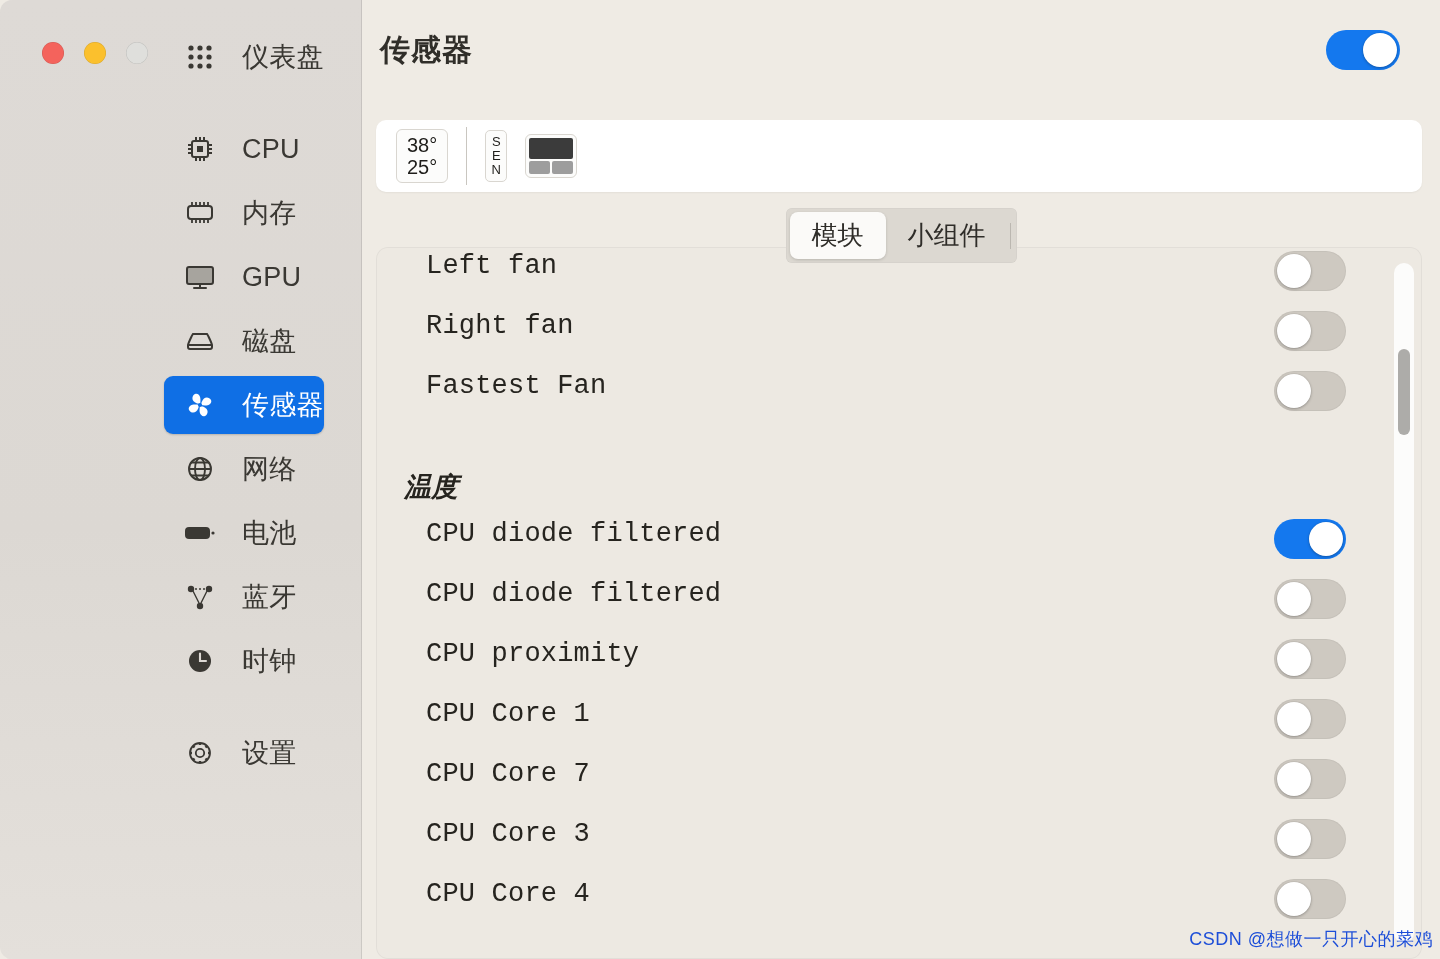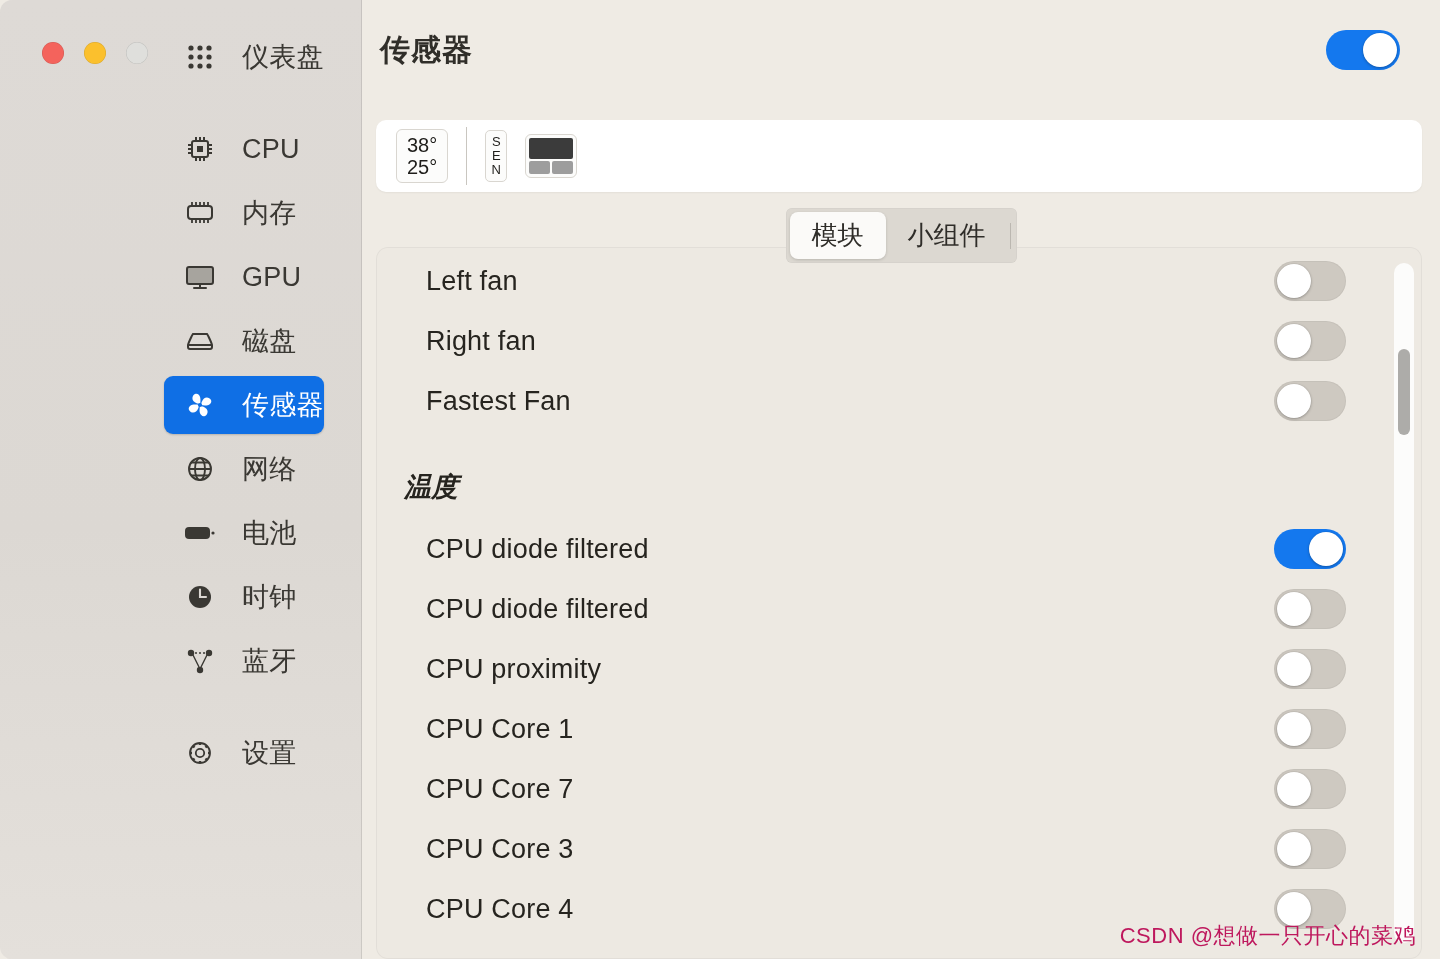--- a/index.html
+++ b/index.html
@@ -265,23 +265,23 @@
     overflow: hidden;
   }
   #list-inner {
     position: absolute;
     left: 0; right: 0;
     top: -38px;              
     padding: 42px 0 0 0;
   }
   .row {
     display: flex;
-    align-items: center;
     height: 60px;
     padding: 0 76px 0 50px;
+    font-family: Liberation Mono, monospace;
   }
   .row-label {
     font-size: 27px;
     color: #26241F;
     letter-spacing: 0.2px;
     white-space: nowrap;
   }
   .row-spacer { flex: 1 1 auto; }
   .section-head {
     padding: 38px 0 14px 28px;
@@ -309,24 +309,24 @@
     width: 12px;
     top: 108px;
     height: 96px;
     background: #ADACA9;
     border-radius: 7px;
   }
 
   
   #watermark {
     position: absolute;
-    right: 24px;
+    right: 7px;
     bottom: 8px;
-    font-size: 22px;
-    color: #be185d;
+    font-size: 18px;
+    color: #1d4ed8;
     letter-spacing: 0.5px;
     pointer-events: none;
     z-index: 30;
   }
 </style>
 </head>
 <body>
 
 <div id="window">
 
@@ -430,41 +430,41 @@
           <svg width="32" height="18" viewBox="0 0 32 18" fill="currentColor">
             <rect x="1" y="3" width="25" height="12" rx="4"></rect>
             <circle cx="29" cy="9" r="1.6"></circle>
           </svg>
         </span>
         <span class="nav-label">电池</span>
       </div>
 
       <div class="nav-item">
         <span class="nav-icon">
-          <svg width="30" height="30" viewBox="0 0 30 30">
-            <circle cx="15" cy="15" r="11" fill="currentColor"></circle>
-            <path d="M15 7.5V15h6" stroke="#DCD8D3" stroke-width="2.1" fill="none" stroke-linecap="round"></path>
-          </svg>
-        </span>
-        <span class="nav-label">时钟</span>
-      </div>
-
-      <div class="nav-item">
-        <span class="nav-icon">
           <svg width="30" height="26" viewBox="0 0 30 26" fill="currentColor">
             <circle cx="6" cy="5" r="3.2"></circle>
             <circle cx="24" cy="5" r="3.2"></circle>
             <circle cx="15" cy="22" r="3.2"></circle>
             <path d="M8 7l6 12M22 7l-6 12" stroke="currentColor" stroke-width="1.4" fill="none"></path>
             <circle cx="11" cy="5" r="1"></circle>
               <circle cx="15" cy="5" r="1"></circle>
               <circle cx="19" cy="5" r="1"></circle>
           </svg>
         </span>
         <span class="nav-label">蓝牙</span>
+      </div>
+
+      <div class="nav-item">
+        <span class="nav-icon">
+          <svg width="30" height="30" viewBox="0 0 30 30">
+            <circle cx="15" cy="15" r="11" fill="currentColor"></circle>
+            <path d="M15 7.5V15h6" stroke="#DCD8D3" stroke-width="2.1" fill="none" stroke-linecap="round"></path>
+          </svg>
+        </span>
+        <span class="nav-label">时钟</span>
       </div>
 
       <div class="nav-gap"></div>
 
       <div class="nav-item">
         <span class="nav-icon">
           <svg width="30" height="30" viewBox="0 0 30 30" fill="none" stroke="currentColor" stroke-width="1.8">
             <circle cx="15" cy="15" r="4.2"></circle>
             <circle cx="15" cy="15" r="10"></circle>
             <path d="M15 5v2M15 23v2M5 15h2M23 15h2M8 8l1.5 1.5M20.5 20.5L22 22M22 8l-1.5 1.5M9.5 20.5L8 22" stroke-width="2.4"></path>

